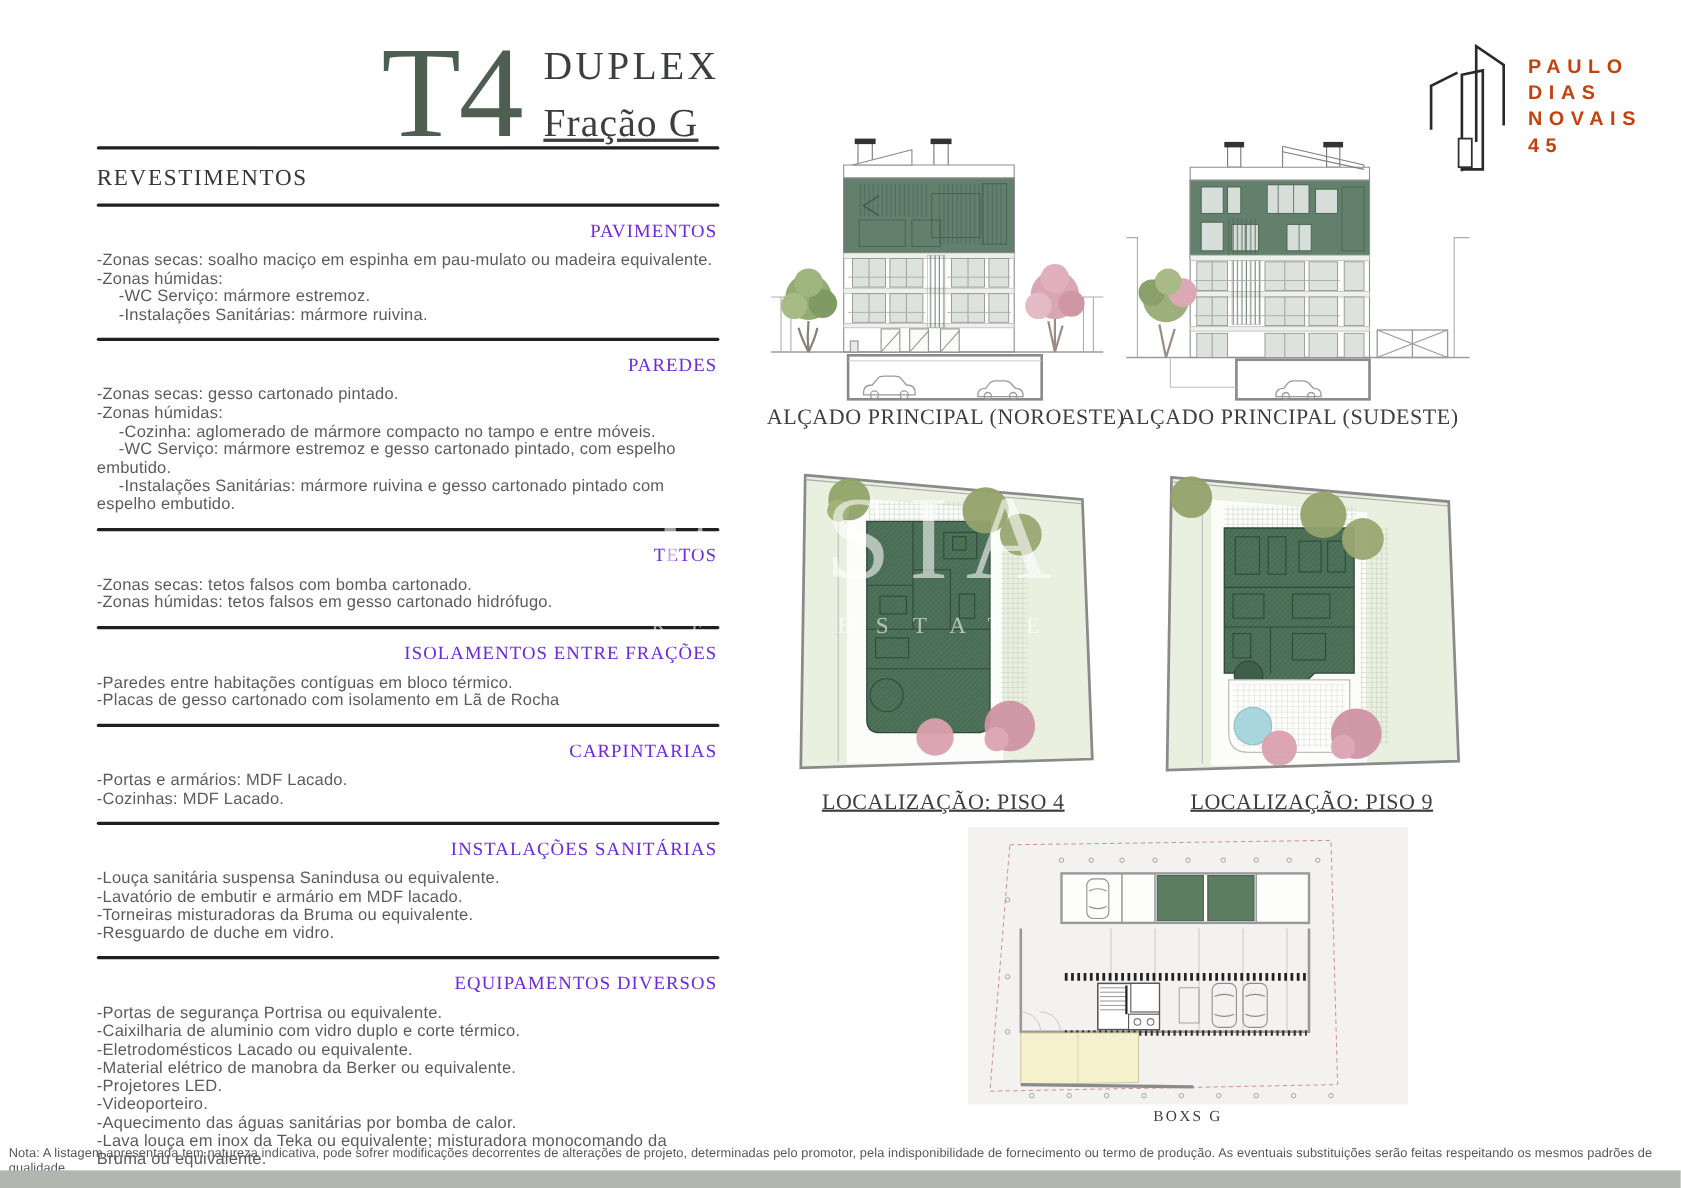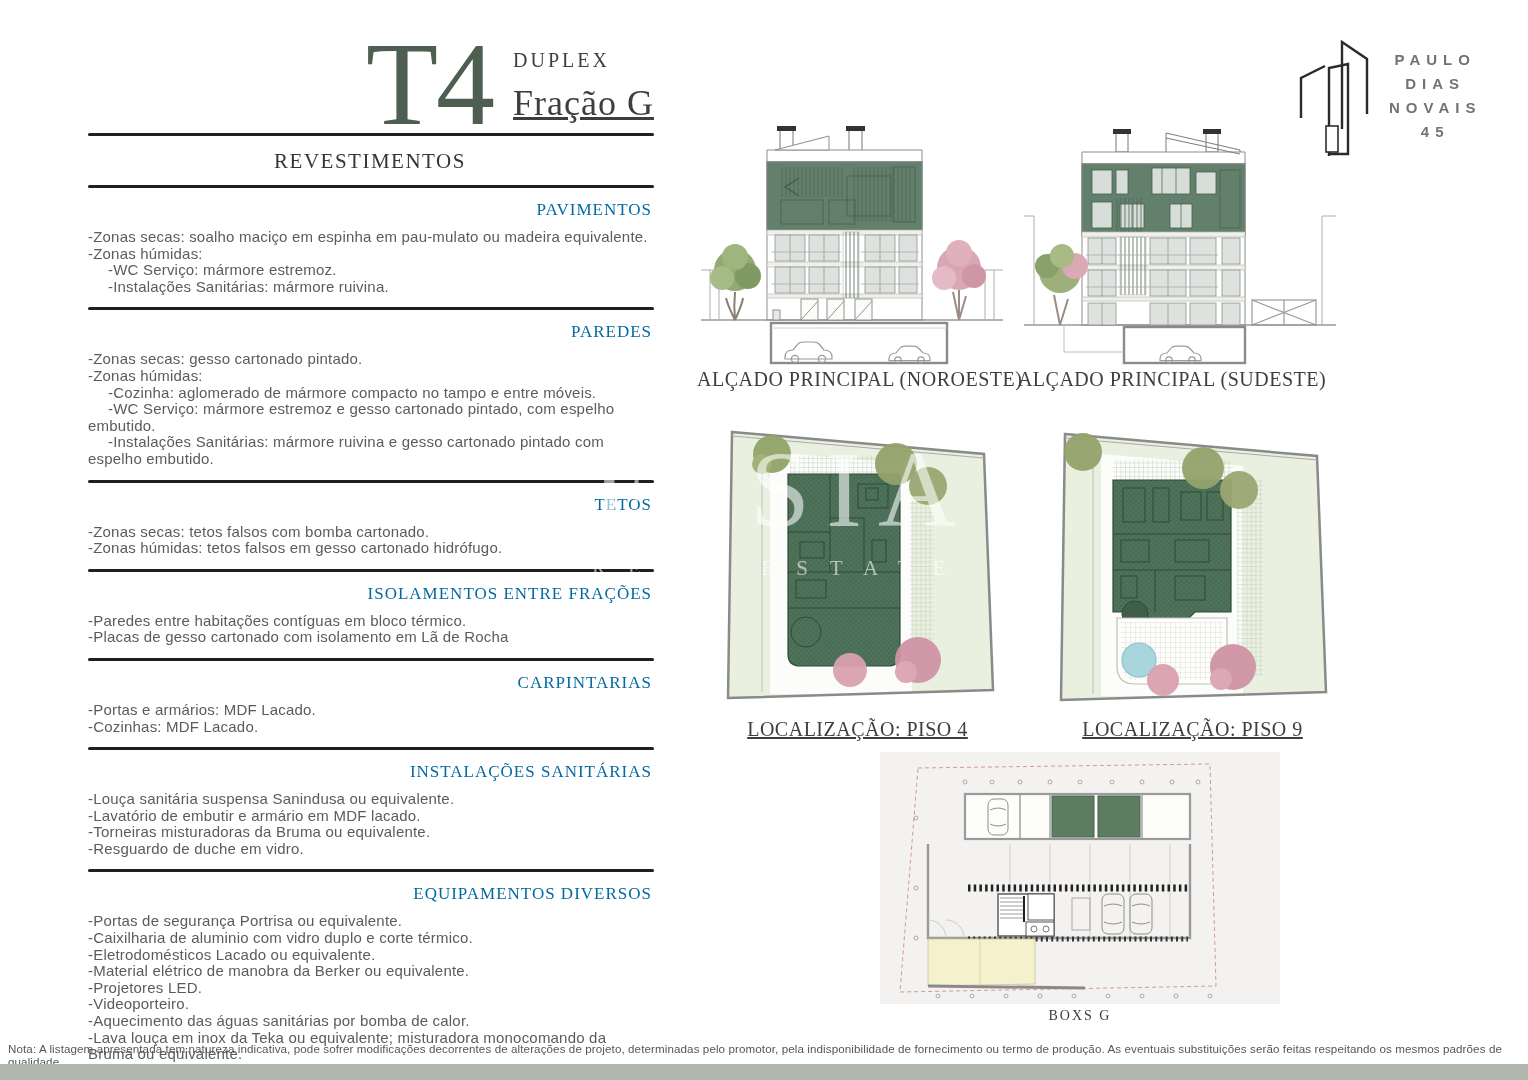--- a/index.html
+++ b/index.html
@@ -9,42 +9,42 @@
     font-family:"Liberation Sans", sans-serif;
   }
   
   .spec-col{position:absolute;left:88px;top:26px;width:566px;}
   .title-row{display:flex;justify-content:flex-end;align-items:center;height:104px;}
   .title-code{
     font-family:"Liberation Serif", serif;font-size:118px;line-height:0.82;
     color:#4e5e50;letter-spacing:-2px;margin-top:14px;
   }
   .title-stack{margin-left:20px;margin-top:16px;color:#3d3e3e;}
-  .title-type{font-family:"Liberation Serif", serif;font-size:20px;letter-spacing:3px;}
+  .title-type{font-family:"Liberation Serif", serif;font-size:36px;letter-spacing:3px;}
   .title-frac{font-family:"Liberation Serif", serif;font-size:36px;margin-top:10px;letter-spacing:1px;text-decoration:underline;}
   .rule{height:3px;background:#1f1f1f;border-radius:2px;}
   .rule.r-top{margin-top:3px;}
   .main-heading{
     font-family:"Liberation Serif", serif;font-size:21px;letter-spacing:1.5px;
-    color:#353637;text-align:center;margin:13px 2px 11px 0;
+    color:#353637;text-align:left;margin:13px 2px 11px 0;
   }
   .sec-heading{
     font-family:"Liberation Serif", serif;font-size:17px;letter-spacing:1px;
-    color:#0369a1;text-align:right;margin:12px 2px 9px 0;
+    color:#6d28d9;text-align:right;margin:12px 2px 9px 0;
   }
   .sec-items{margin-bottom:2px;}
   .spec-item{
     font-size:15px;line-height:16.6px;color:#5a5c5b;letter-spacing:0.2px;
   }
   .spec-item.ind{text-indent:20px;}
   .spec-sections .rule{margin-top:12px;}
   
   .logo{position:absolute;left:1293px;top:26px;display:flex;}
-  .logo-text{margin-left:14px;margin-top:22px;color:#737373;font-weight:bold;
-    font-size:15px;letter-spacing:6px;line-height:24px;text-align:center;}
+  .logo-text{margin-left:14px;margin-top:22px;color:#c2410c;font-weight:bold;
+    font-size:18px;letter-spacing:6px;line-height:24px;}
   
   .drawing{position:absolute;z-index:1;}
   .draw-label{
     position:absolute;z-index:2;font-family:"Liberation Serif", serif;
     color:#3d3e3e;letter-spacing:0.5px;text-align:center;white-space:nowrap;
   }
   .lbl-elev{font-size:20px;}
   .lbl-plan{font-size:20px;text-decoration:underline;}
   .lbl-boxs{font-size:14px;letter-spacing:2px;}
   .boxs-panel{position:absolute;left:880px;top:752px;width:400px;height:252px;

